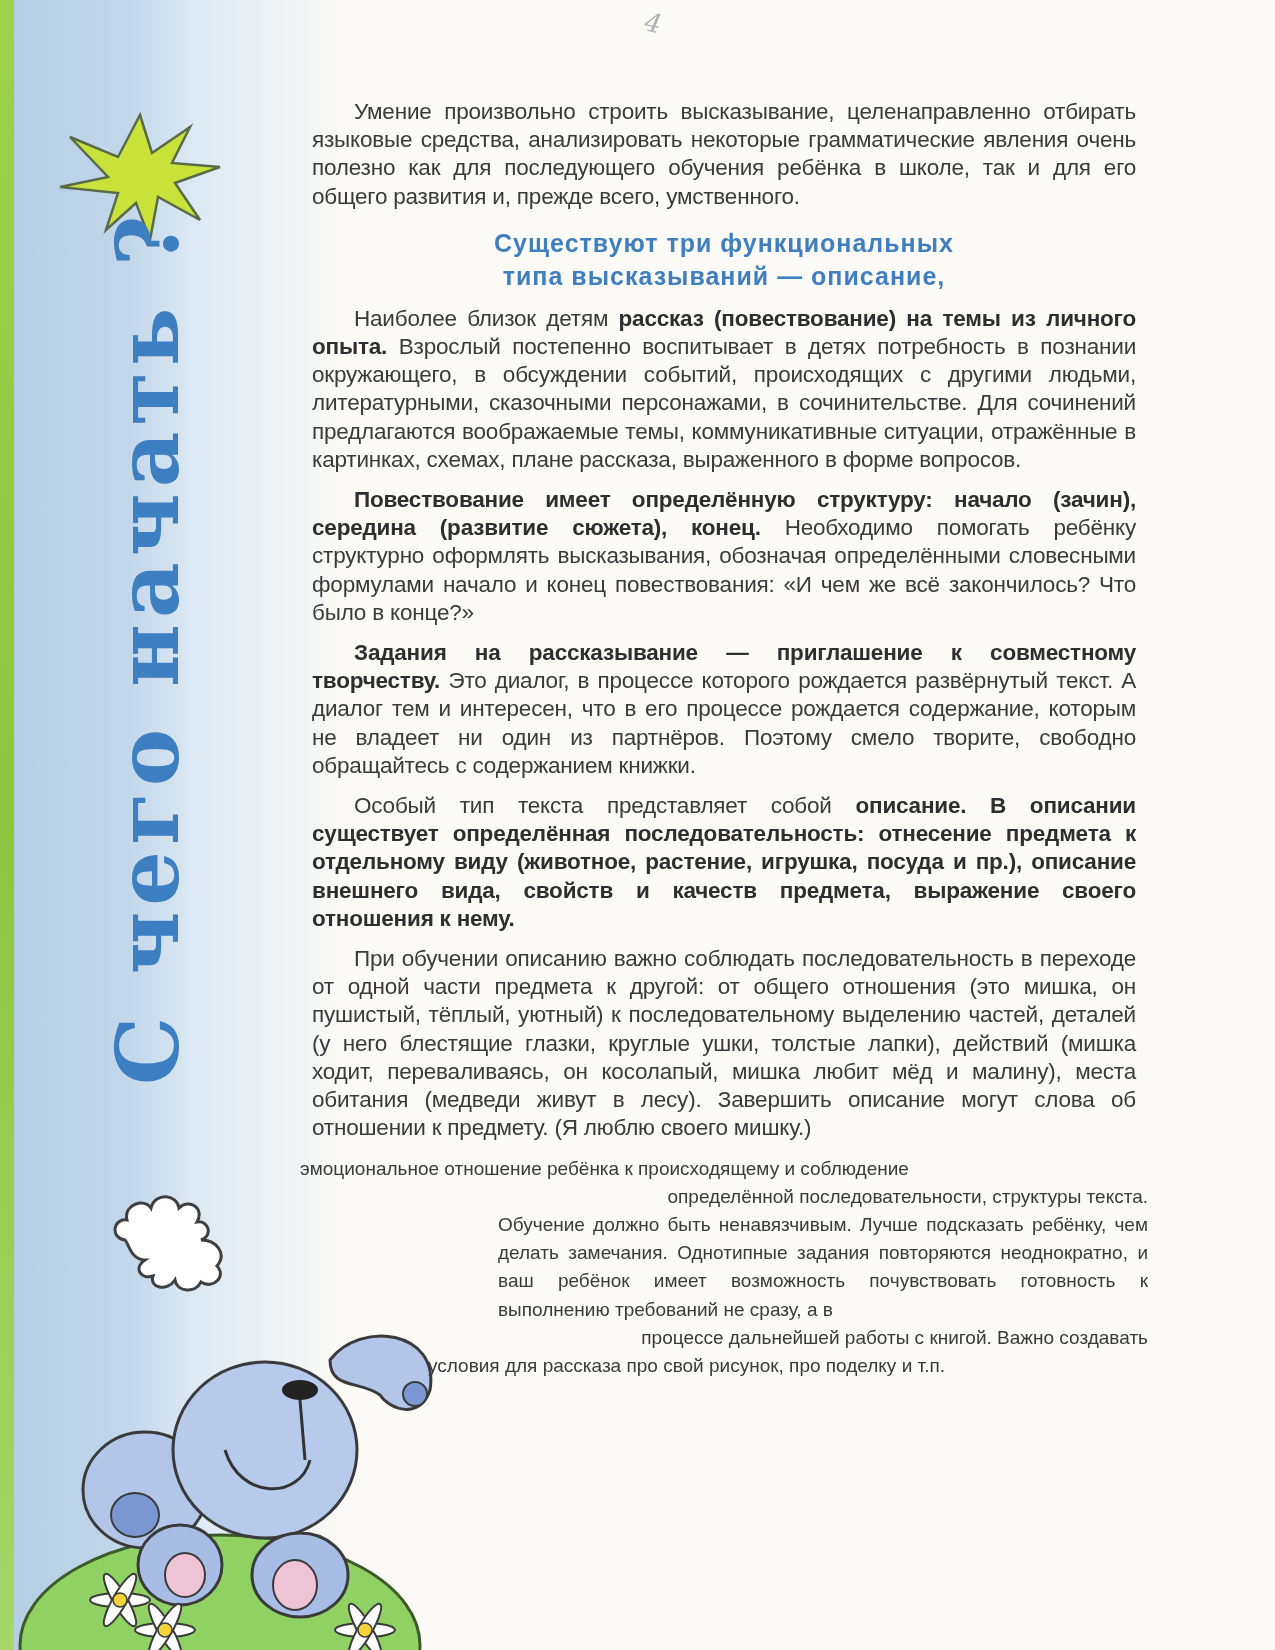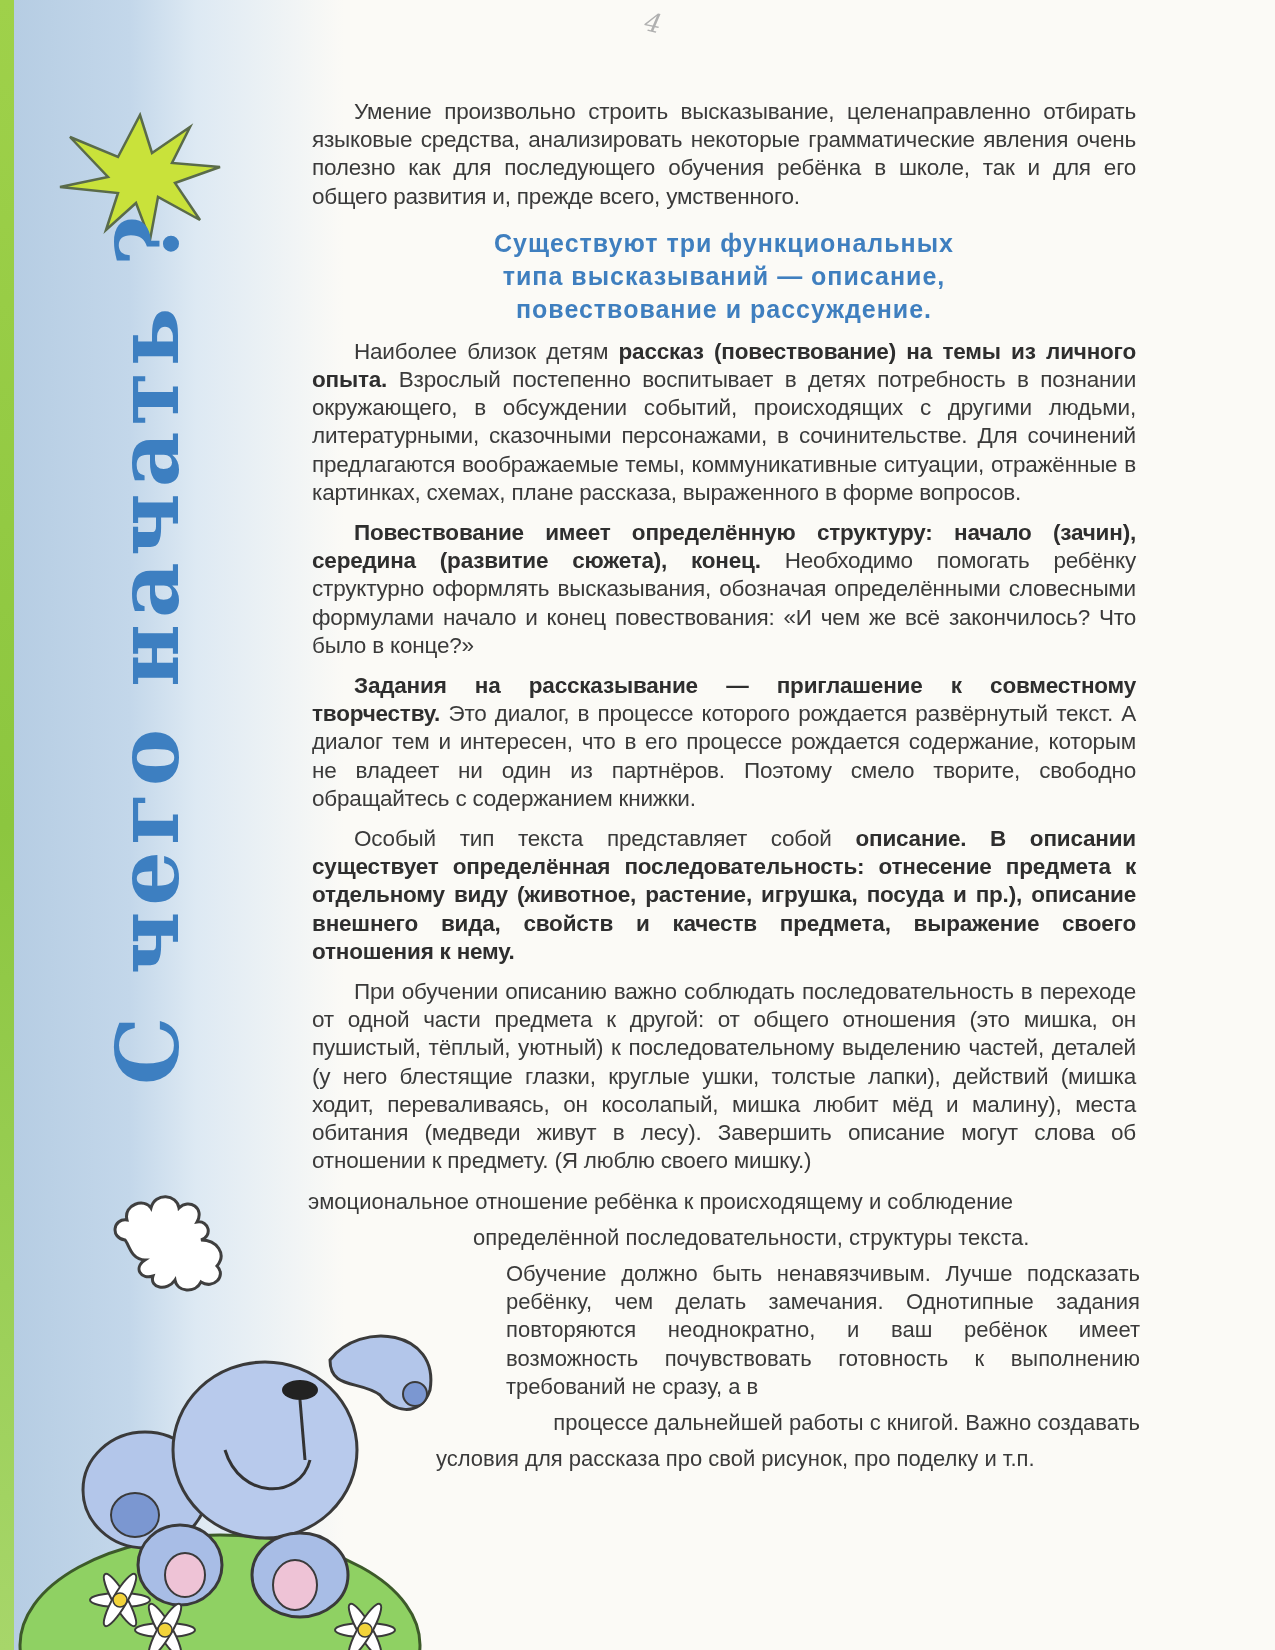--- a/index.html
+++ b/index.html
@@ -34,22 +34,22 @@
   .para {
     margin: 12px; font-size: 22.5px; line-height: 28.2px; text-align: justify;
     text-indent: 42px; letter-spacing: -0.2px;
   }
   .para b { color: #2e2e2e; }
   .heading {
     margin: 16px 0 10px 0; text-align: center;
     font-family: Liberation Sans, sans-serif; font-weight: bold; font-size: 25px;
     line-height: 33px; color: #3f7fbf; letter-spacing: 1px;
   }
-  .indent-block { margin: 8px; font-size: 22px; line-height: 28.2px; text-align: justify; }
-  .ib1 { padding-left: 165px; text-align: left; }
+  .indent-block { margin: 0; font-size: 19px; line-height: 28.2px; text-align: justify; }
+  .ib1 { padding-left: 165px; text-align: right; }
   .ib2 { padding-left: 198px; }
   .ib3 { padding-left: 148px; }
   .ib4 { padding-left: 128px; }
 </style>
 </head>
 <body>
 
 <div class="green-edge"></div>
 <div class="sidebar"></div>
 
@@ -102,21 +102,20 @@
       <circle cx="365" cy="330" r="7"></circle>
   </g>
 </svg>
 
 <div class="content">
   <p class="para">Умение произвольно строить высказывание, целенаправленно отбирать языковые средства, анализировать некоторые грамматические явления очень полезно как для последующего обучения ребёнка в школе, так и для его общего развития и, прежде всего, умственного.</p>
 
   <div class="heading">
     <div>Существуют три функциональных</div>
     <div>типа высказываний — описание,</div>
-    <div>повествование и рассуждение.</div>
   </div>
 
   <p class="para"><span>Наиболее близок детям </span><b>рассказ (повествование) на темы из личного опыта.</b><span> Взрослый постепенно  воспитывает в детях потребность в познании окружающего, в обсуждении событий, происходящих с другими людьми, литературными, сказочными персонажами, в  сочинительстве. Для сочинений предлагаются воображаемые темы, коммуникативные ситуации, отражённые в картинках, схемах, плане рассказа, выраженного в форме вопросов.</span></p>
 
   <p class="para"><b>Повествование имеет определённую структуру: начало (зачин), середина (развитие сюжета), конец.</b><span> Необходимо помогать ребёнку структурно оформлять высказывания, обозначая определёнными словесными формулами начало и конец повествования: «И чем же всё закончилось? Что было в конце?»</span></p>
 
   <p class="para"><b>Задания на рассказывание — приглашение к совместному творчеству.</b><span> Это диалог, в процессе которого рождается развёрнутый текст. А диалог тем и интересен, что в его процессе рождается содержание, которым не владеет ни один из партнёров. Поэтому смело творите, свободно обращайтесь с содержанием книжки.</span></p>
 
   <p class="para"><span>Особый тип текста представляет собой </span><b>описание. В описании существует определённая последовательность: отнесение предмета к отдельному виду (животное, растение, игрушка, посуда и пр.), описание внешнего вида, свойств и качеств предмета, выражение своего отношения к нему.</b></p>
 

